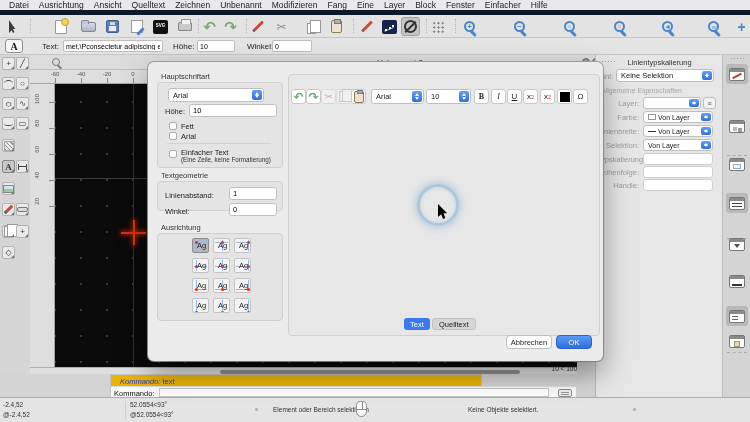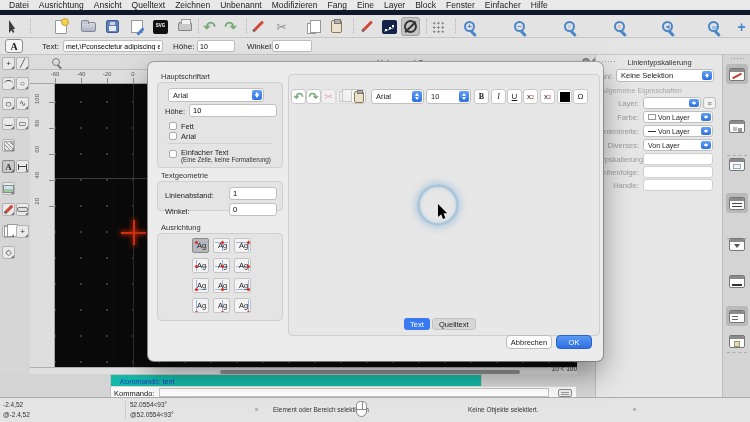--- a/index.html
+++ b/index.html
@@ -143,21 +143,21 @@
 .ic-arc{width:9px;height:8px;border-top:1.5px solid #444;border-radius:50% 50% 0 0}
 .ic-polyline{width:9px;height:5px;border-bottom:1.5px solid #444;border-radius:0 0 50% 50%}
 .ic-hatch{width:10px;height:10px;background:repeating-linear-gradient(45deg,#909090 0 1px,transparent 1px 3px);border:1px solid #a8a8a8}
 .ic-dim{width:9px;height:6px;border-left:1px solid #444;border-right:1px solid #444;position:relative}
 .ic-dim::after{content:'';position:absolute;left:0;right:0;top:2.5px;height:1px;background:#444}
 .ic-img{width:11px;height:8px;background:linear-gradient(#cfe3f5 55%,#9fc79f 55%);border:1px solid #888}
 .ic-level{width:11px;height:5px;border:1px solid #777;border-radius:2px;background:#ddd}
 .ic-ellipse{transform:scaleX(1.35);font-size:9px;color:#333}
 .ltdots{position:absolute;left:4px;top:1px;width:20px;height:3px;background-image:radial-gradient(circle,#9a9a9a .7px,transparent 1px);background-size:3px 3px}
 
-#cmdpanel{position:absolute;left:110px;top:374px;width:372px;height:23px;background:#14b8a6;border:1px solid #c2c2c2;border-bottom:none;z-index:2}
+#cmdpanel{position:absolute;left:110px;top:374px;width:372px;height:23px;background:#eab308;border:1px solid #c2c2c2;border-bottom:none;z-index:2}
 .cmd-history{position:absolute;left:9px;top:2px;font-size:7.5px;color:#2440c8}
 .cmd-history .kw{font-style:italic}
 .cmd-row{position:absolute;left:0;top:11px;width:465px;height:11px;background:#fafafa;border-top:1px solid #ddd}
 .cmd-label{position:absolute;left:3px;top:2px;font-size:7.5px;color:#111}
 .cmd-input{position:absolute;left:48px;top:1px;width:390px;height:9px;background:#fff;border:1px solid #c6c6c6;font-size:7px;padding:0 2px}
 .cmd-icon{position:absolute;right:4px;top:1.5px;width:14px;height:8px;border:1px solid #8a8a8a;border-radius:2px;background:#eee}
 .cmd-icon::before{content:'';position:absolute;left:2px;top:2px;right:2px;height:1px;background:#999;box-shadow:0 2px 0 #999}
 #statusbar{position:absolute;left:0;top:397px;width:750px;height:25px;background:#e4e4e4;border-top:1px solid #adadad;z-index:5}
 .st{position:absolute;font-size:6.5px;color:#333;white-space:nowrap}
 .st-sep{position:absolute;top:3px;height:18px;width:1px;background:#cbcbcb}
@@ -559,21 +559,21 @@
         <span class="mini-swatch"></span>
         <span>Von Layer</span>
         <span class="stepper"></span>
       </div>
       <span class="prop-label" style="left: -17px; top: 72px;">Linienbreite:</span>
       <div class="combo" style="left: 47px; top: 70px; width: 70px; height: 12px; font-size: 7px;">
         <span class="dash"></span>
         <span>Von Layer</span>
         <span class="stepper"></span>
       </div>
-      <span class="prop-label" style="left: -17px; top: 86px;">Diverses:</span>
+      <span class="prop-label" style="left: -17px; top: 86px;">Selektion:</span>
       <div class="combo" style="left: 47px; top: 84px; width: 70px; height: 12px; font-size: 7px;">
         <span>Von Layer</span>
         <span class="stepper"></span>
       </div>
       <span class="prop-label" style="left: -17px; top: 100px;">Linientypskalierung:</span>
       <div class="prop-input" style="left: 47px; top: 98px; width: 70px;"></div>
       <span class="prop-label" style="left: -17px; top: 113px;">Reihenfolge:</span>
       <div class="prop-input" style="left: 47px; top: 111px; width: 70px;"></div>
       <span class="prop-label" style="left: -17px; top: 126px;">Handle:</span>
       <div class="prop-input" style="left: 47px; top: 124px; width: 70px;"></div>

